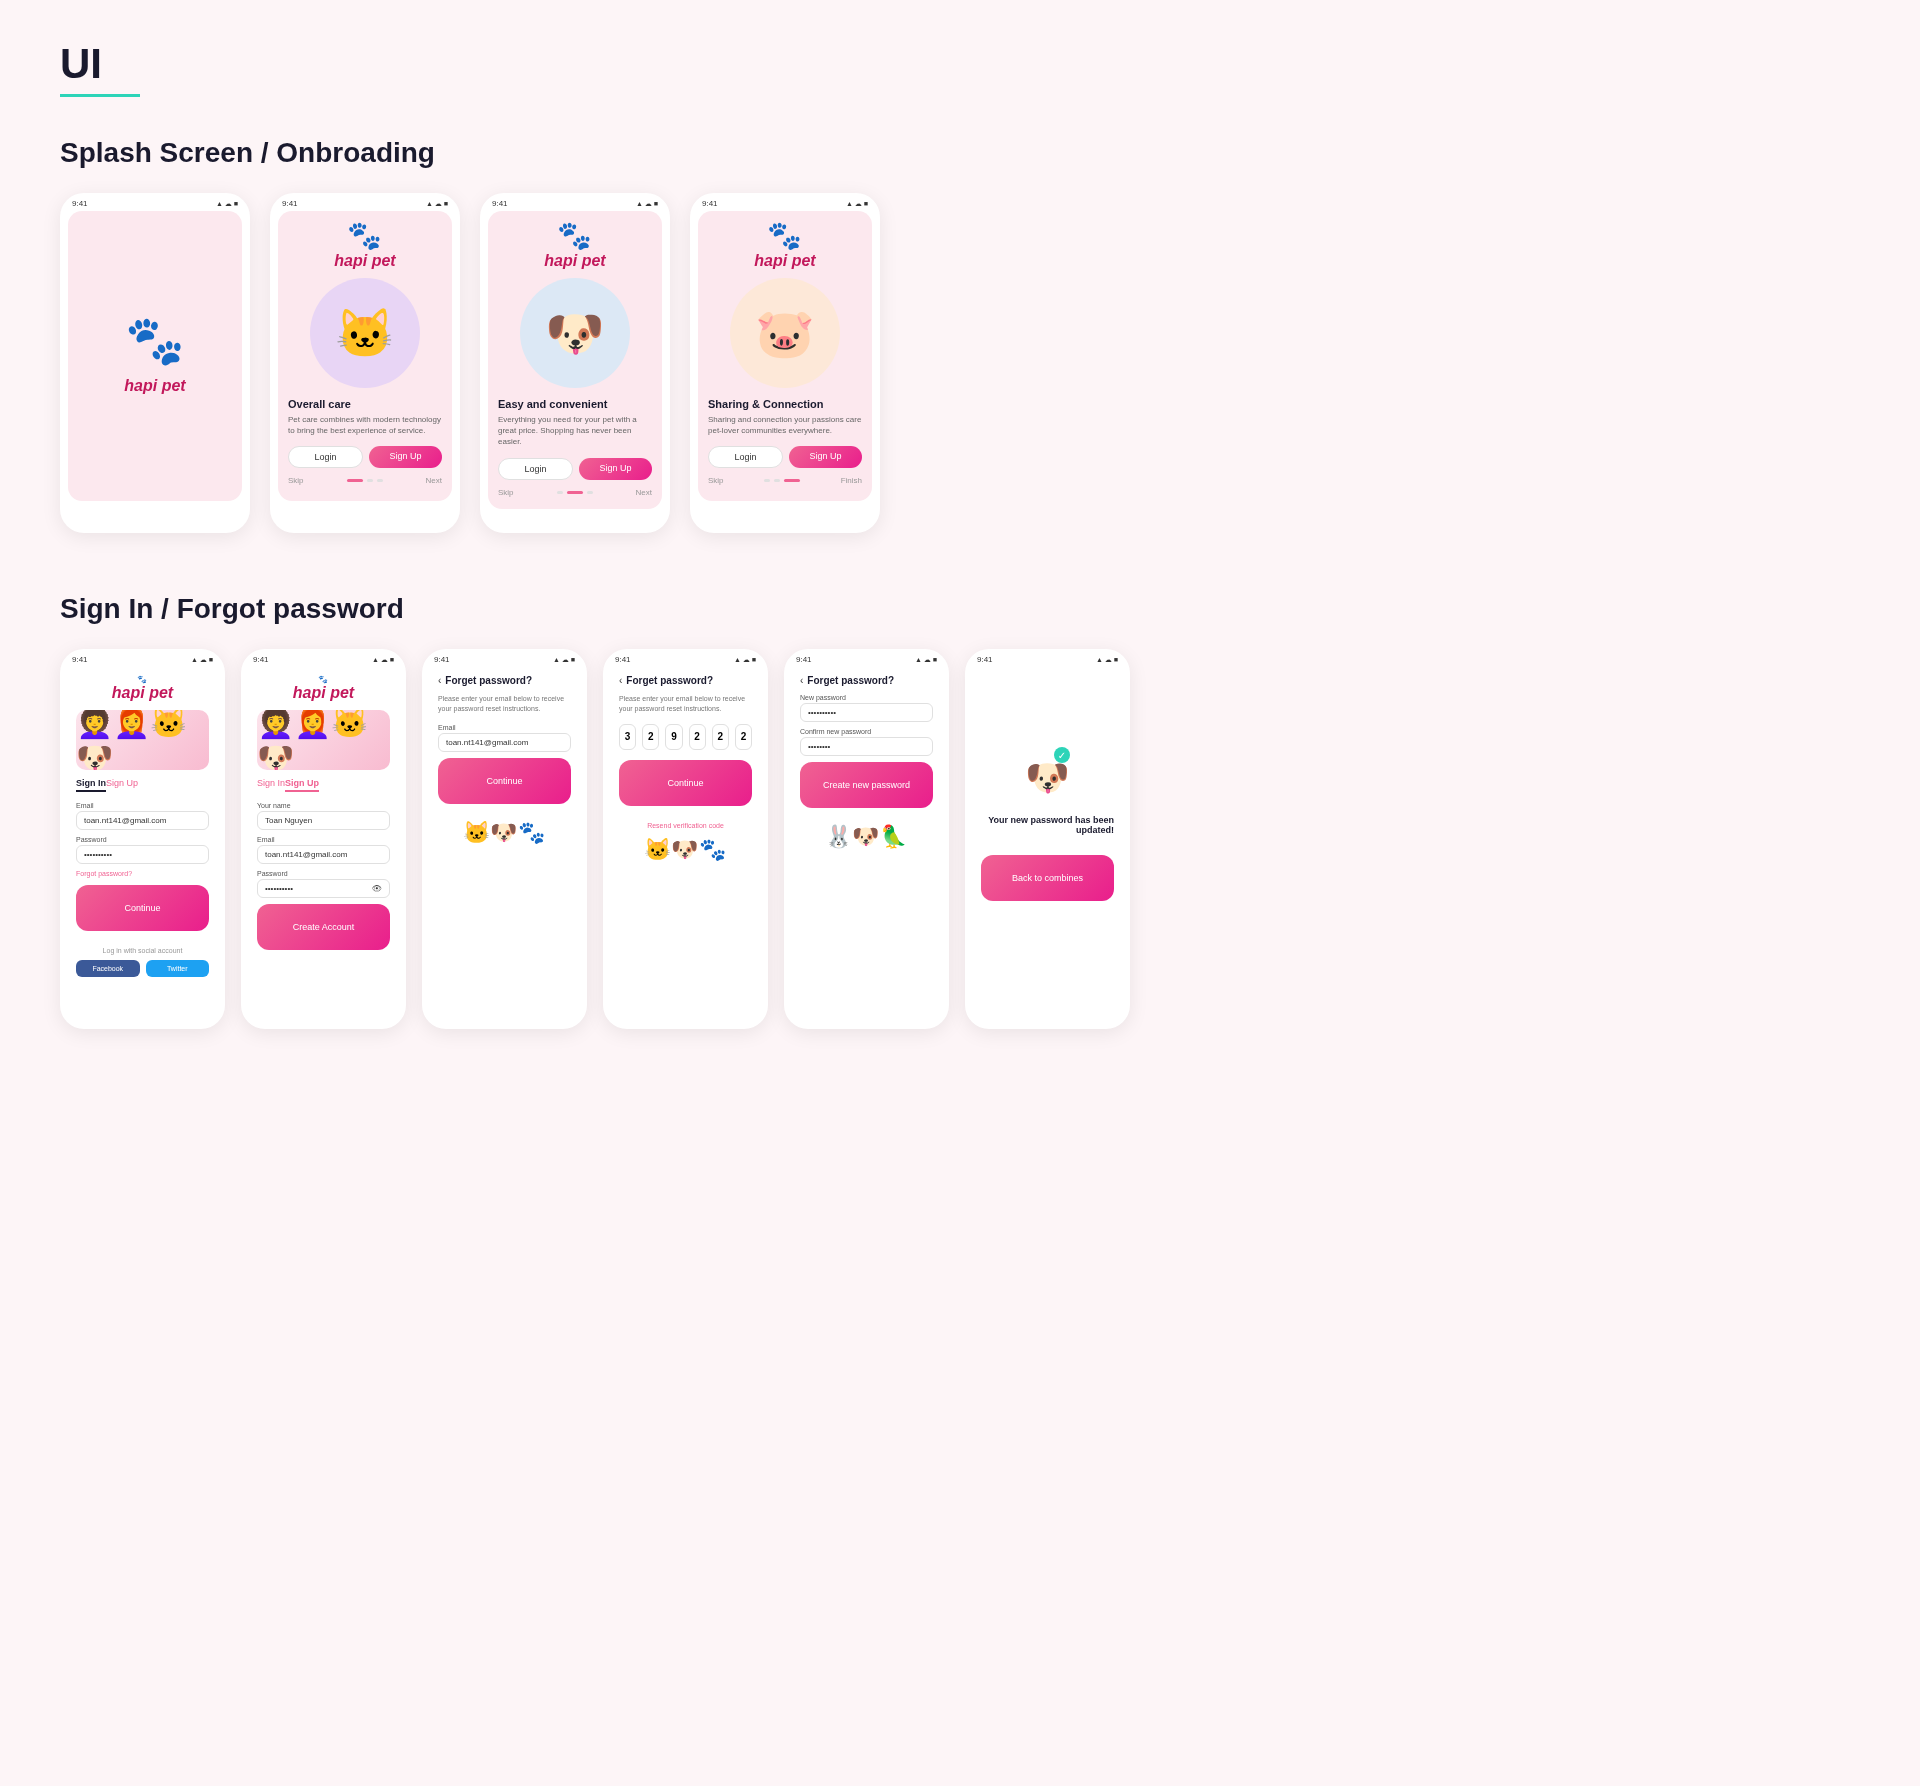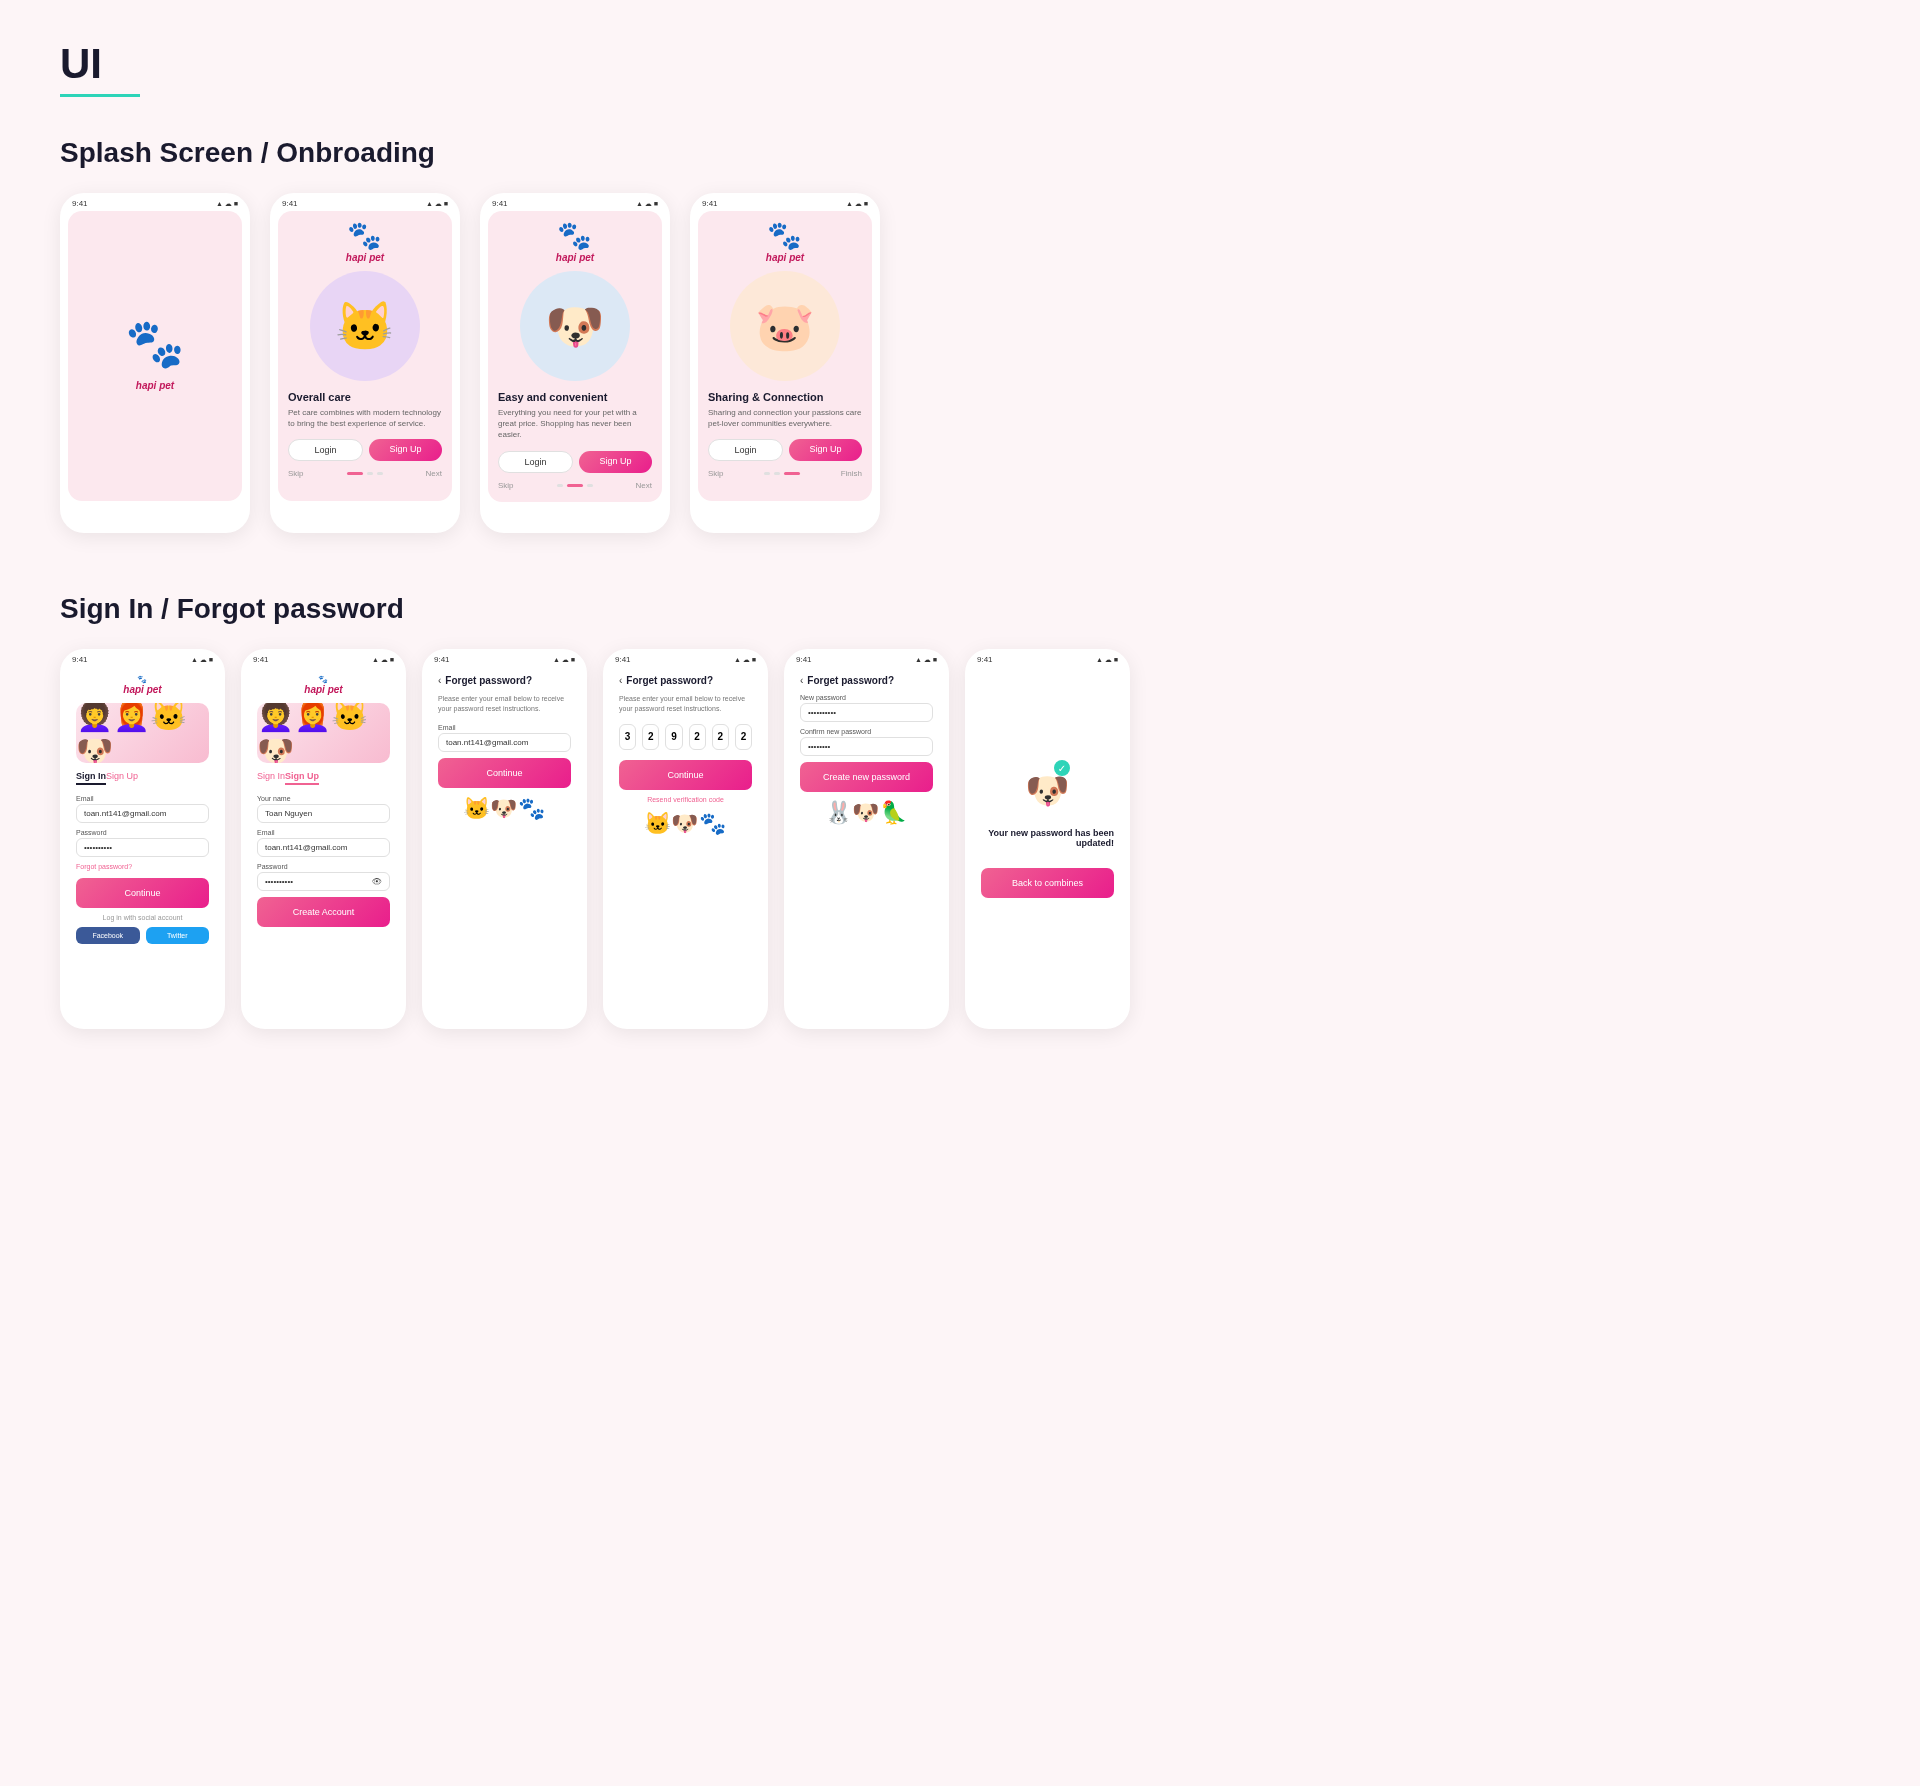--- a/index.html
+++ b/index.html
@@ -67,21 +67,21 @@
     
     .onboard-logo {
       text-align: center;
       margin-bottom: 8px;
     }
     .paw-icon {
       font-size: 28px;
       color: #f06292;
     }
     .logo-text {
-      font-size: 10px;
+      font-size: 16px;
       font-style: italic;
       color: #c2185b;
       font-weight: 600;
     }
     .pet-illustration {
       width: 100%;
       height: 120px;
       border-radius: 50%;
       background: #f8d7e3;
       display: flex;
@@ -229,28 +229,28 @@
     }
     .forgot-link {
       font-size: 7px;
       color: #f06292;
       margin-bottom: 8px;
       display: block;
     }
     .btn-pink-full {
       width: 100%;
       border: none;
-      border-radius: 7px;
+      border-radius: 12px;
       background: linear-gradient(135deg, #f06292, #e91e8c);
       font-size: 9px;
-      padding: 10px 0;
+      padding: 18px 0;
       text-align: center;
       color: #fff;
       cursor: pointer;
-      margin-bottom: 6px;
+      margin-bottom: 16px;
     }
     .social-label {
       font-size: 7px;
       color: #999;
       text-align: center;
       margin-bottom: 6px;
     }
     .social-row {
       display: flex;
       gap: 6px;

